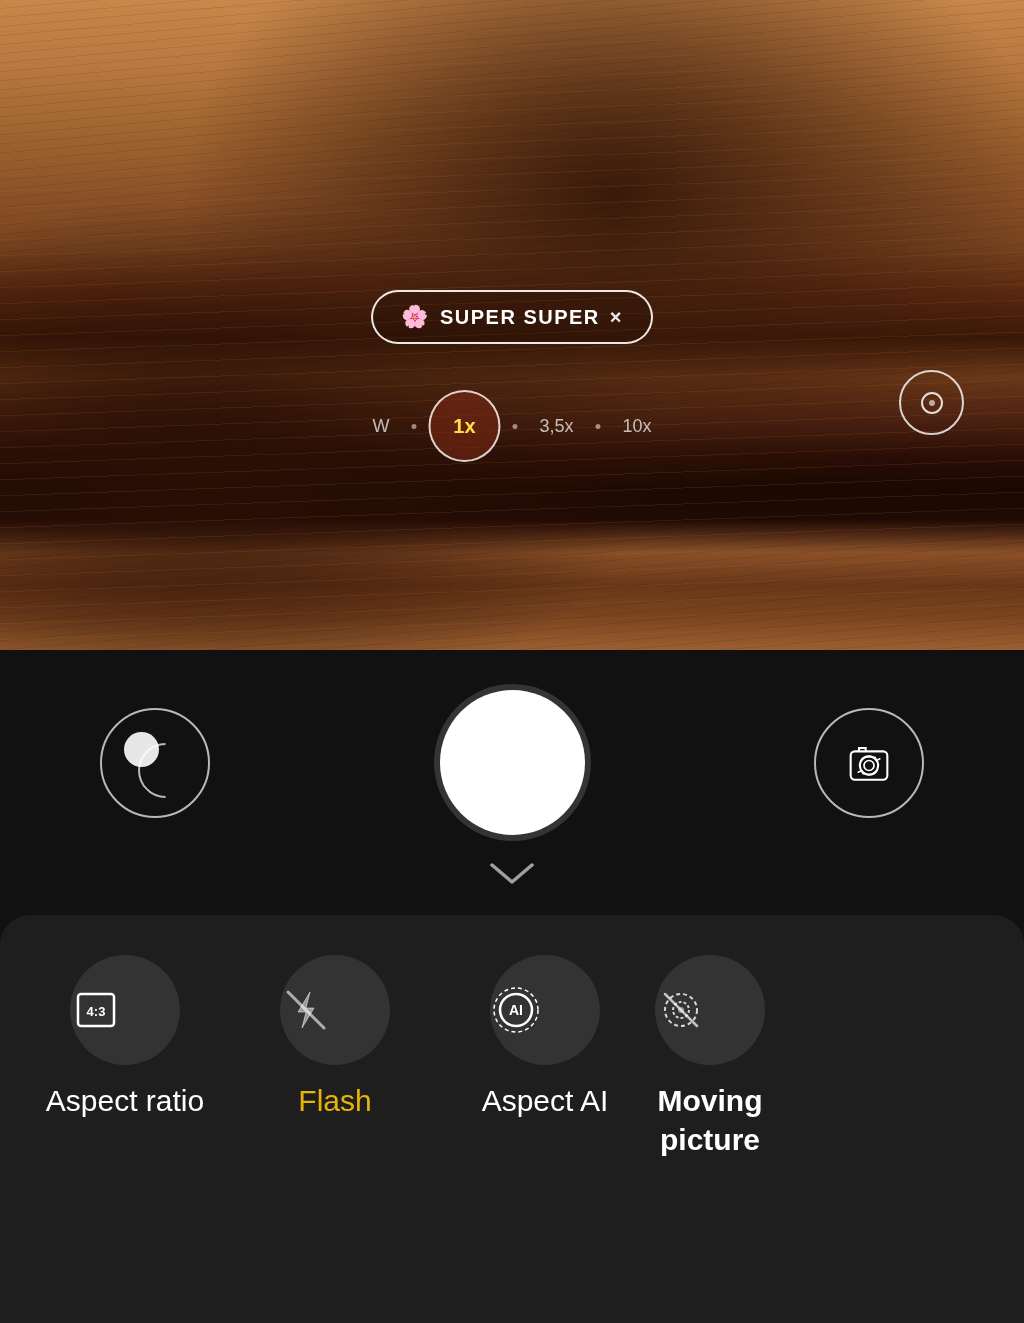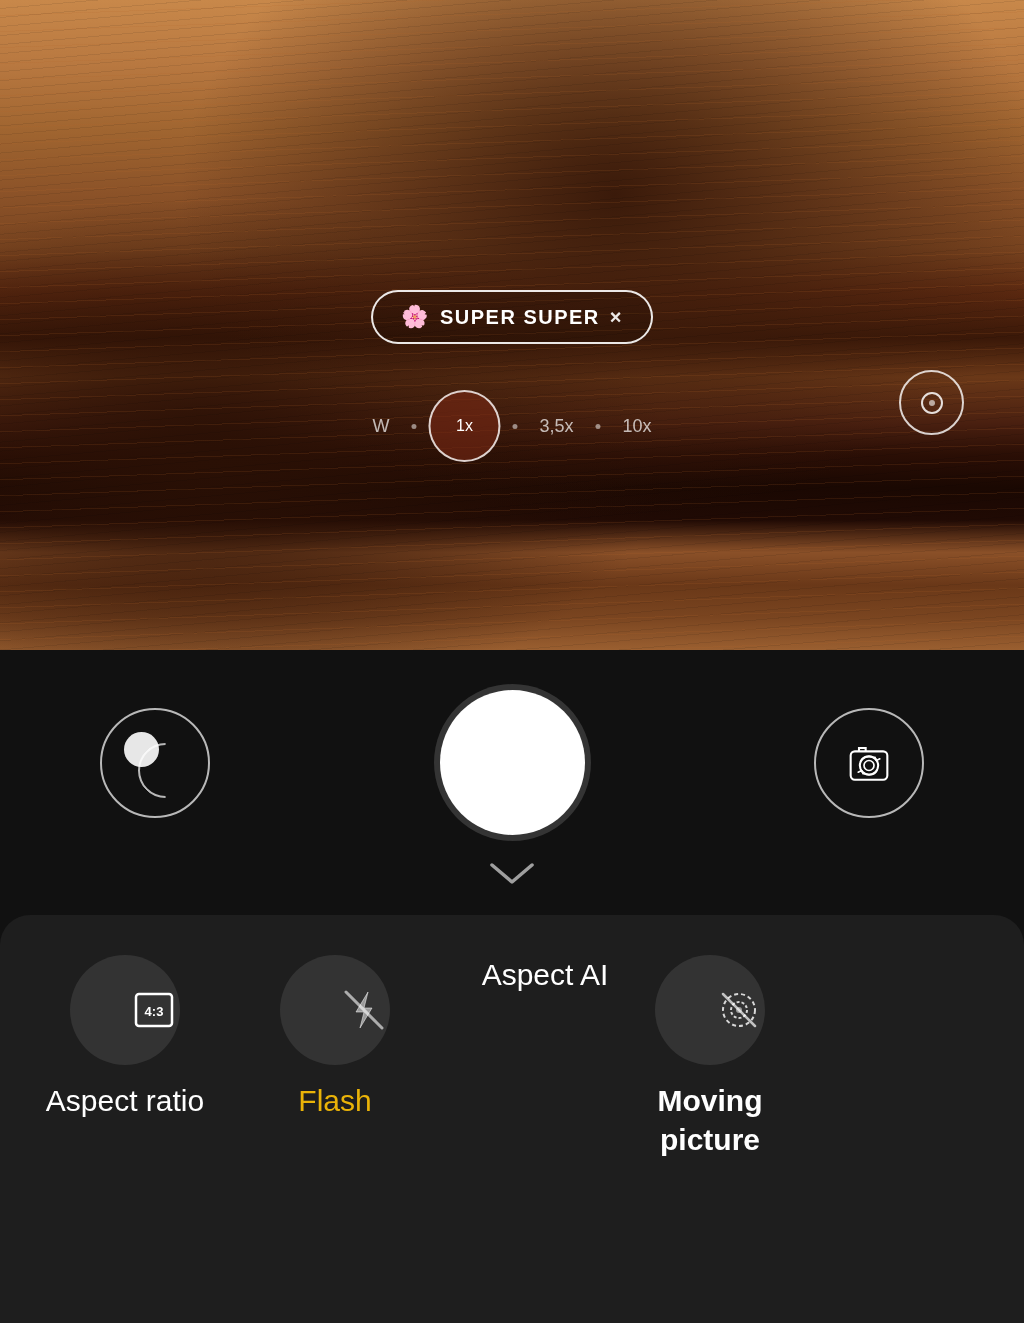--- a/index.html
+++ b/index.html
@@ -128,23 +128,23 @@
     }
 
     .zoom-active {
       width: 72px;
       height: 72px;
       border-radius: 50%;
       border: 2px solid rgba(255,255,255,0.8);
       display: flex;
       align-items: center;
       justify-content: center;
-      font-size: 16px;
-      font-weight: 400;
-      color: #ffffff;
+      font-size: 20px;
+      font-weight: 700;
+      color: #fde047;
       background: rgba(120,40,20,0.6);
       margin: 0 8px;
     }
 
     
     .focus-indicator {
       position: absolute;
       top: 370px;
       right: 60px;
       width: 65px;
@@ -304,21 +304,21 @@
       min-width: 120px;
     }
 
     .qs-icon-circle {
       width: 110px;
       height: 110px;
       border-radius: 50%;
       background: #333;
       display: flex;
       align-items: center;
-      justify-content: flex-end;
+      justify-content: flex-start;
     }
 
     .qs-label {
       font-size: 30px;
       color: #fff;
       text-align: center;
       line-height: 1.3;
     }
 
     .qs-label.dimmed {
@@ -418,20 +418,28 @@
 
             <path d="M30 8 L18 28 L26 28 L22 44 L34 24 L26 24 Z" fill="rgba(255,255,255,0.5)" stroke="rgba(255,255,255,0.5)" stroke-width="1"></path>
 
             <line x1="8" y1="8" x2="44" y2="44" stroke="rgba(255,255,255,0.6)" stroke-width="3" stroke-linecap="round"></line>
           </svg>
         </div>
         <span class="qs-label dimmed">Flash</span>
       </div>
 
       <div class="qs-item">
+        <div class="qs-icon-circle">
+          <svg viewBox="0 0 52 52" fill="none">
+
+            <circle cx="26" cy="26" r="16" stroke="white" stroke-width="2.5"></circle>
+            <circle cx="26" cy="26" r="22" stroke="white" stroke-width="1.5" stroke-dasharray="4 3"></circle>
+            <text x="26" y="31" text-anchor="middle" font-size="14" font-weight="700" fill="white" stroke="none" font-family="Arial">AI</text>
+          </svg>
+        </div>
         <span class="qs-label">Aspect AI</span>
       </div>
 
       <div class="qs-item">
         <div class="qs-icon-circle">
           <svg viewBox="0 0 52 52" fill="none">
 
             <circle cx="26" cy="26" r="16" stroke="rgba(255,255,255,0.8)" stroke-width="2" stroke-dasharray="4 3"></circle>
             <circle cx="26" cy="26" r="8" stroke="rgba(255,255,255,0.8)" stroke-width="2" stroke-dasharray="3 2"></circle>
             <circle cx="26" cy="26" r="3" fill="rgba(255,255,255,0.5)"></circle>

